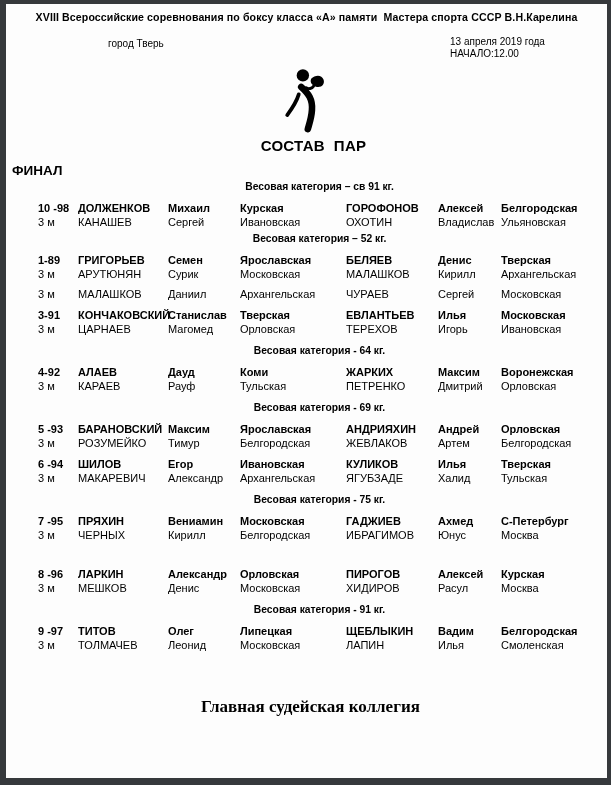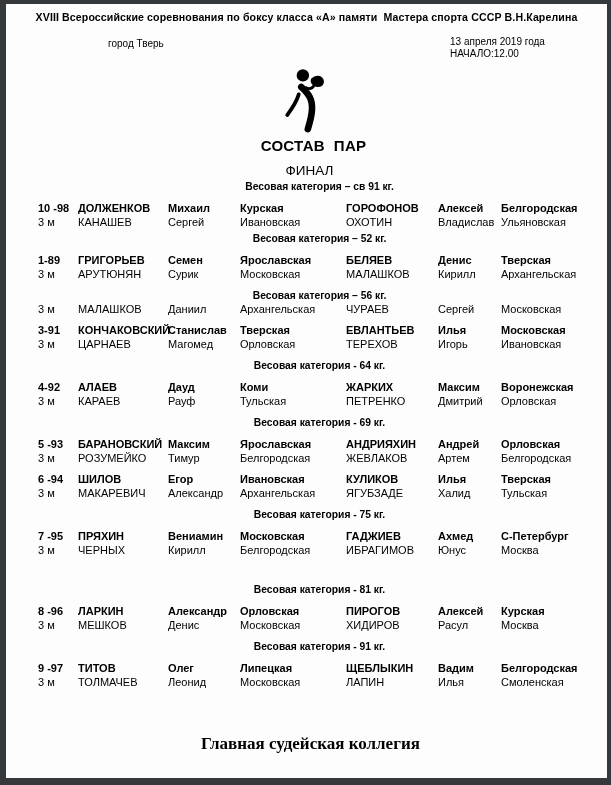--- a/index.html
+++ b/index.html
@@ -33,21 +33,21 @@
   .city-label { position:absolute; left:78px; top:1px; font-size:10px; }
   .datetime { position:absolute; left:420px; top:-1px; font-size:10px; line-height:11.5px; }
   .icon-wrap { height:62px; text-align:center; margin-top:1px; }
   .icon-wrap svg { height:66px; width:80px; }
   .heading {
     text-align:center; font-weight:bold; font-size:15px;
     margin-top:7px; white-space:pre; padding-left:14px;
     letter-spacing:0.3px;
   }
   .subheading {
-    text-align:center; font-weight:normal; font-size:13.5px;
+    font-weight:bold; font-size:13.5px;
     margin-top:9px; padding-left:6px;
   }
   #categories { margin-top:2px; }
   .category { margin-bottom:9px; }
   .category:first-child { margin-bottom:4px; }
   .category:nth-child(8) { margin-bottom:27px; }
   .cat-weight {
     text-align:center; font-weight:bold; font-size:10.3px;
     line-height:13px; padding-left:26px;
   }
@@ -135,21 +135,20 @@
       <span class="cell">АРУТЮНЯН</span>
       <span class="cell">Сурик</span>
       <span class="cell">Московская</span>
       <span class="cell">МАЛАШКОВ</span>
       <span class="cell">Кирилл</span>
       <span class="cell">Архангельская</span>
     </div>
   </div>
 
   <div class="category">
-    <div class="cat-weight">Весовая категория – 56 кг.</div>
     <div class="pair-row sub">
       <span class="num">3 м</span>
       <span class="cell">МАЛАШКОВ</span>
       <span class="cell">Даниил</span>
       <span class="cell">Архангельская</span>
       <span class="cell">ЧУРАЕВ</span>
       <span class="cell">Сергей</span>
       <span class="cell">Московская</span>
     </div>
   </div>
@@ -256,21 +255,20 @@
       <span class="cell">ЧЕРНЫХ</span>
       <span class="cell">Кирилл</span>
       <span class="cell">Белгородская</span>
       <span class="cell">ИБРАГИМОВ</span>
       <span class="cell">Юнус</span>
       <span class="cell">Москва</span>
     </div>
   </div>
 
   <div class="category">
-    <div class="cat-weight">Весовая категория - 81 кг.</div>
     <div class="pair-row main">
       <span class="num">8 -96</span>
       <span class="cell">ЛАРКИН</span>
       <span class="cell">Александр</span>
       <span class="cell">Орловская</span>
       <span class="cell">ПИРОГОВ</span>
       <span class="cell">Алексей</span>
       <span class="cell">Курская</span>
     </div>
     <div class="pair-row sub">

